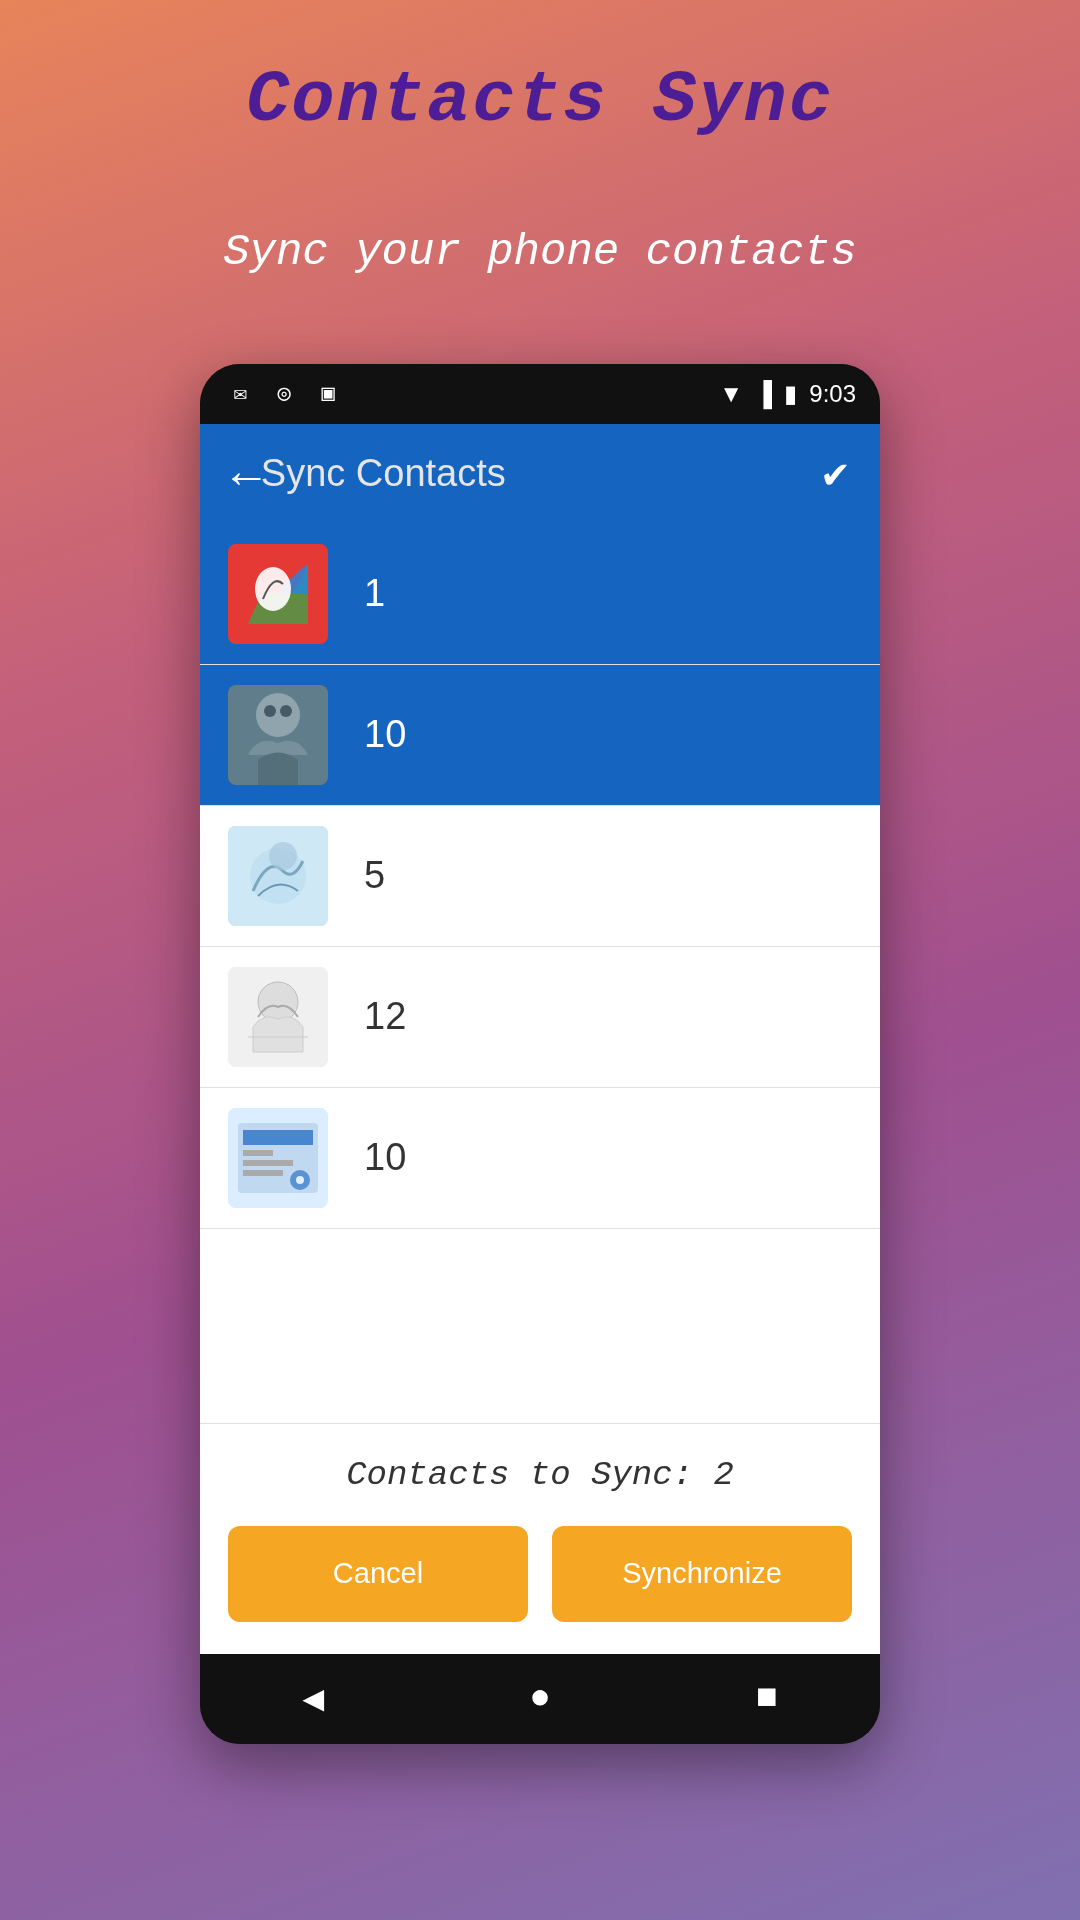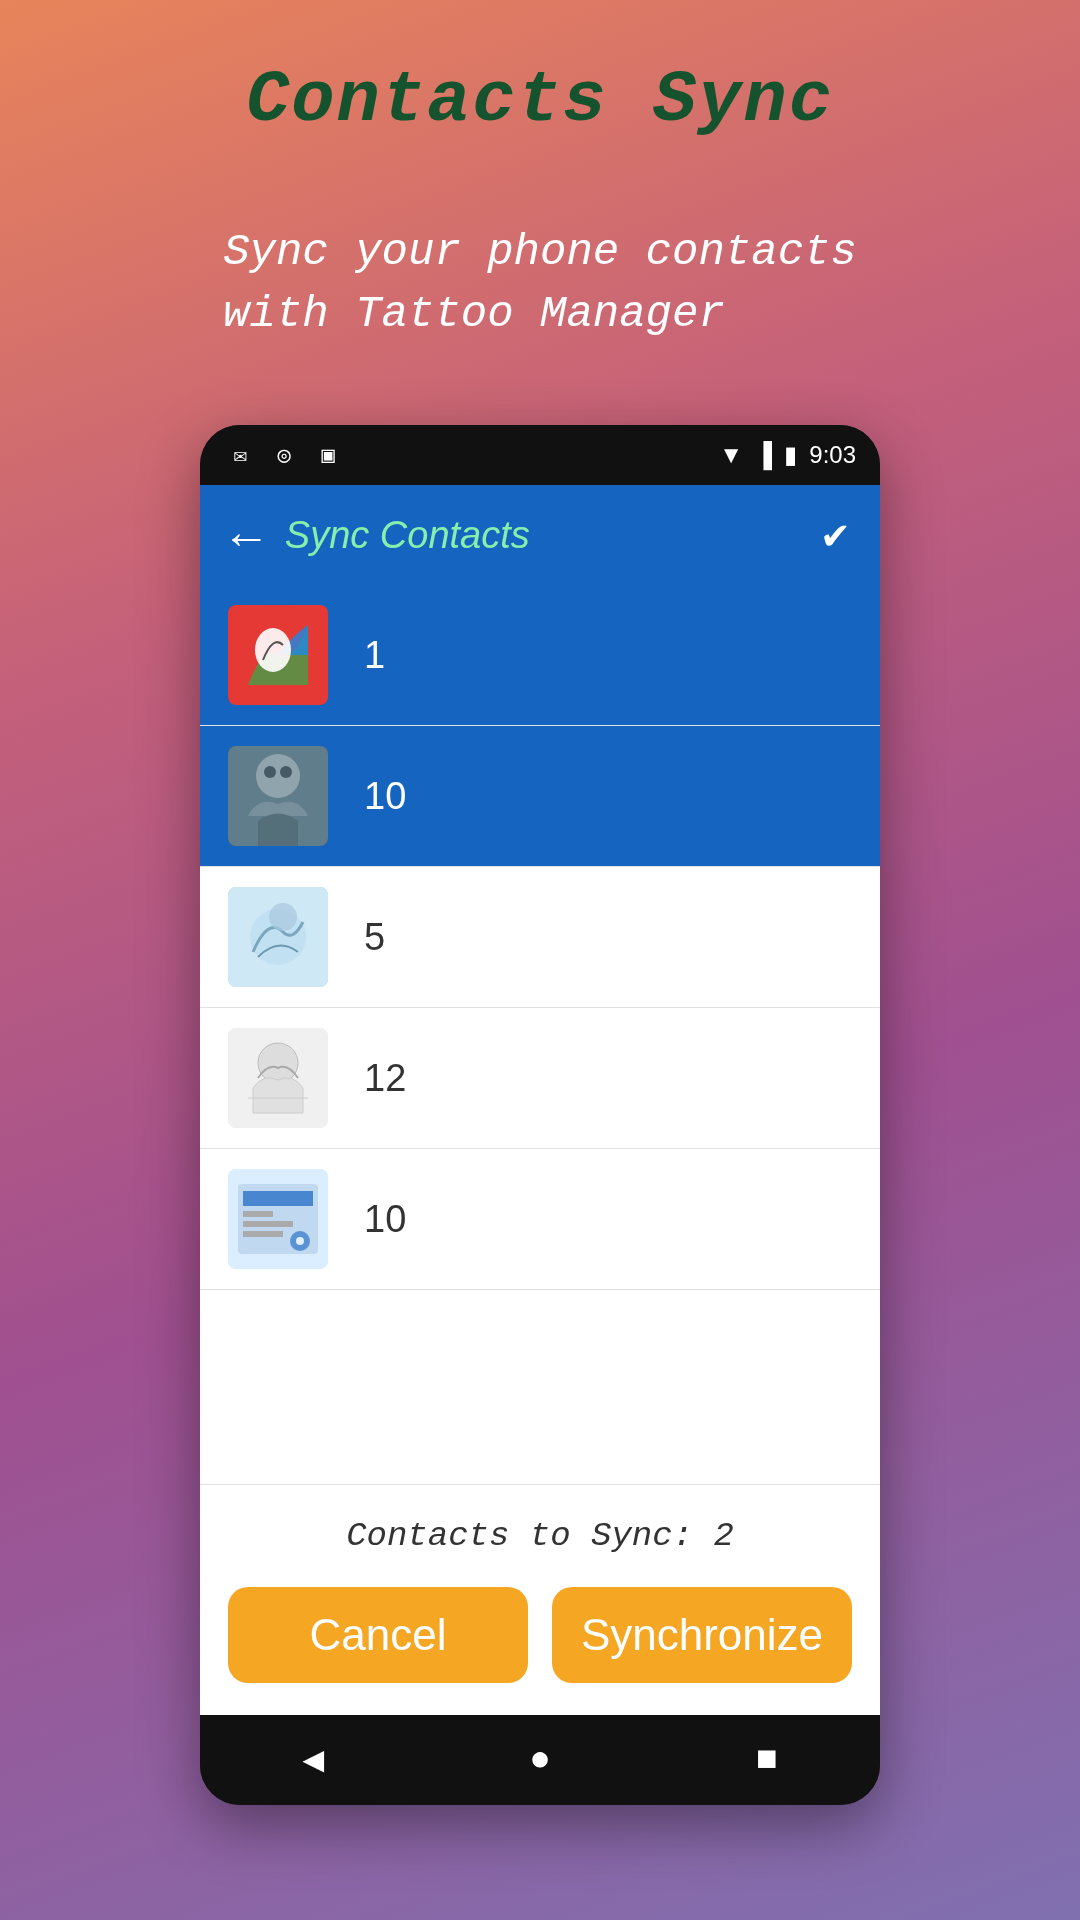--- a/index.html
+++ b/index.html
@@ -13,21 +13,21 @@
       display: flex;
       flex-direction: column;
       align-items: center;
     }
 
     .app-title {
       margin-top: 60px;
       font-size: 72px;
       font-weight: bold;
       font-style: italic;
-      color: #14532d;
+      color: #4c1d95;
       text-align: center;
       letter-spacing: 2px;
     }
 
     .app-subtitle {
       margin-top: 80px;
       font-size: 44px;
       font-style: italic;
       color: #ffffff;
       text-align: left;
@@ -92,27 +92,25 @@
       justify-content: space-between;
     }
 
     .app-bar-back {
       color: #fff;
       font-size: 48px;
       cursor: pointer;
     }
 
     .app-bar-title {
-      color: #86efac;
+      color: #e5e5e5;
       font-size: 38px;
       font-weight: 500;
       font-family: Arial, sans-serif;
       flex: 1;
-      margin-left: 24px;
-      font-style: italic;
     }
 
     .app-bar-check {
       color: #fff;
       font-size: 42px;
       cursor: pointer;
     }
 
     .content-area {
       flex: 1;
@@ -194,22 +192,22 @@
     .footer-buttons {
       display: flex;
       justify-content: space-around;
       gap: 24px;
     }
 
     .btn-cancel, .btn-sync {
       flex: 1;
       height: 96px;
       border: none;
-      border-radius: 20px;
-      font-size: 44px;
+      border-radius: 12px;
+      font-size: 29px;
       font-family: Arial, sans-serif;
       font-weight: 500;
       background: #f5a623;
       color: #fff;
       cursor: pointer;
       display: flex;
       align-items: center;
       justify-content: center;
     }
 
@@ -228,21 +226,20 @@
       cursor: pointer;
     }
   </style>
 </head>
 <body>
 
 <h1 class="app-title">Contacts Sync</h1>
 
 <p class="app-subtitle">
   <span>Sync your phone contacts</span><br>
-  <span>with Tattoo Manager</span>
 </p>
 
 <div class="phone-frame">
 
   <div class="status-bar">
     <div class="status-left">
       <div class="status-icon">✉</div>
       <div class="status-icon">◎</div>
       <div class="status-icon">▣</div>
     </div>

